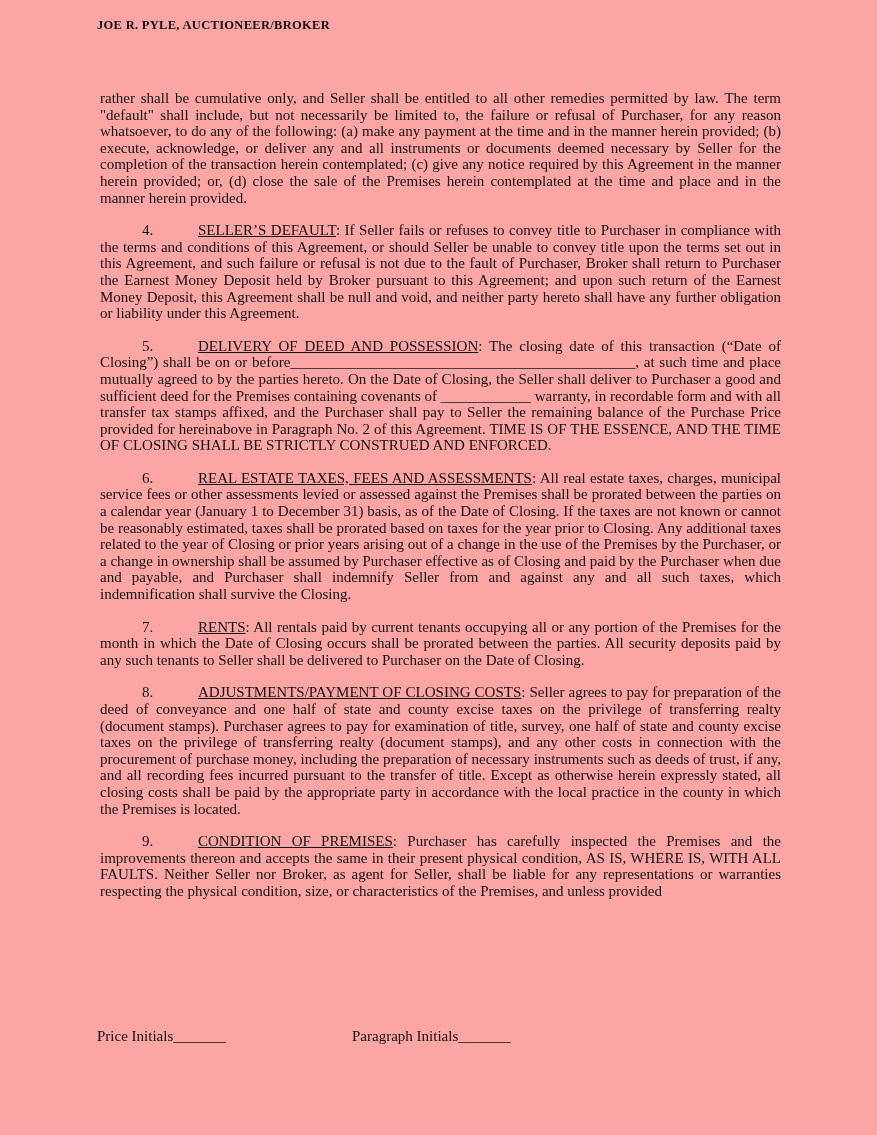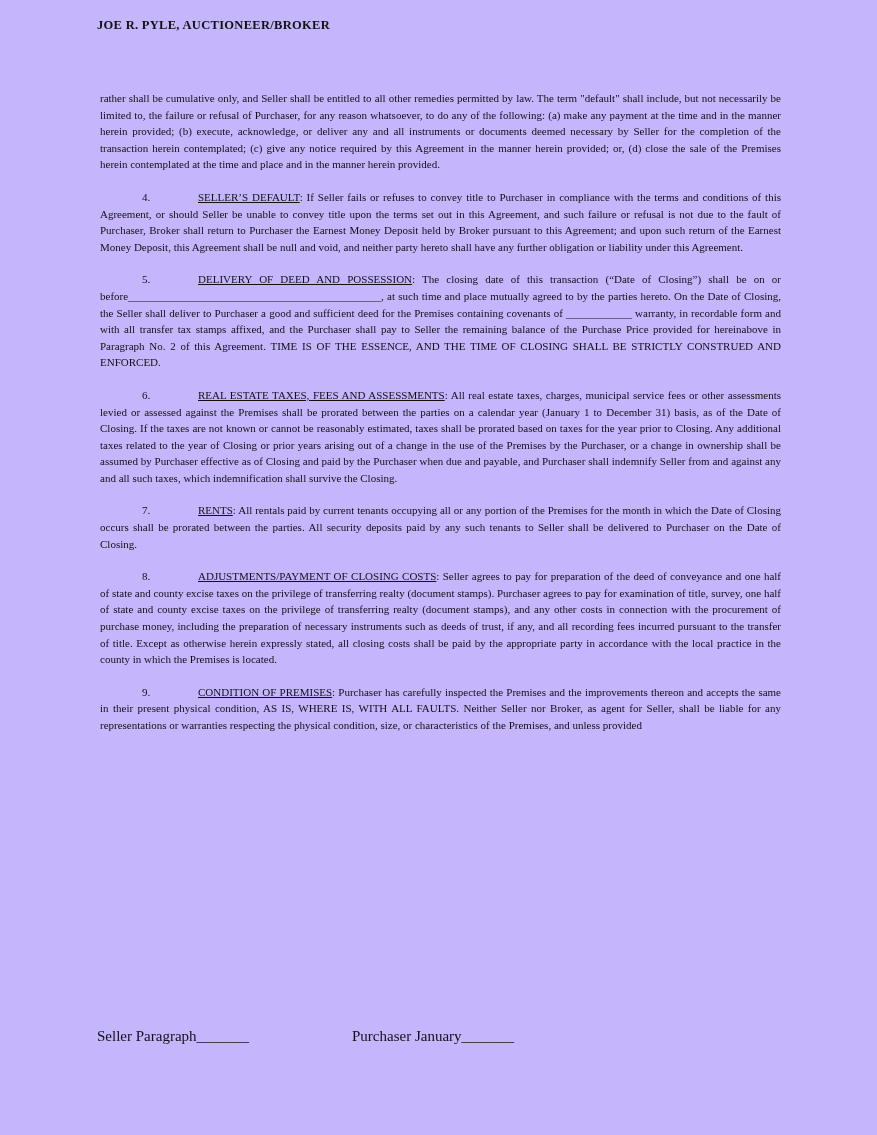--- a/index.html
+++ b/index.html
@@ -13,34 +13,34 @@
     overflow: hidden;
     font-family: "Liberation Serif", "DejaVu Serif", serif;
     color: #121212;
   }
   .page {
     position: relative;
     width: 877px;
     height: 1135px;
     box-sizing: border-box;
     padding: 18px 96px 0 100px;
-    background: #c4b5fd;
+    background: #fca5a5;
   }
   .doc-header {
     font-weight: bold;
     font-size: 12.5px;
     letter-spacing: 0.3px;
     margin-left: -3px;
   }
   .content {
     margin-top: 57px;
   }
   p.para {
     margin: 0 0 16px 0;
-    font-size: 11px;
+    font-size: 15px;
     line-height: 16.6px;
     text-align: justify;
   }
   .tab {
     display: inline-block;
     width: 42px;
   }
   .num {
     display: inline-block;
     width: 56px;
@@ -85,16 +85,16 @@
 
     <p class="para"><span class="tab"></span><span class="num">7.</span><span class="para-heading">RENTS</span><span>: All rentals paid by current tenants occupying all or any portion of the Premises for the month in which the Date of Closing occurs shall be prorated between the parties. All security deposits paid by any such tenants to Seller shall be delivered to Purchaser on the Date of Closing.</span></p>
 
     <p class="para"><span class="tab"></span><span class="num">8.</span><span class="para-heading">ADJUSTMENTS/PAYMENT OF CLOSING COSTS</span><span>: Seller agrees to pay for preparation of the deed of conveyance and one half of state and county excise taxes on the privilege of transferring realty (document stamps). Purchaser agrees to pay for examination of title, survey, one half of state and county excise taxes on the privilege of transferring realty (document stamps), and any other costs in connection with the procurement of purchase money, including the preparation of necessary instruments such as deeds of trust, if any, and all recording fees incurred pursuant to the transfer of title. Except as otherwise herein expressly stated, all closing costs shall be paid by the appropriate party in accordance with the local practice in the county in which the Premises is located.</span></p>
 
     <p class="para"><span class="tab"></span><span class="num">9.</span><span class="para-heading">CONDITION OF PREMISES</span><span>: Purchaser has carefully inspected the Premises and the improvements thereon and accepts the same in their present physical condition, AS IS, WHERE IS, WITH ALL FAULTS. Neither Seller nor Broker, as agent for Seller, shall be liable for any representations or warranties respecting the physical condition, size, or characteristics of the Premises, and unless provided</span></p>
 
   </div>
 
   <div class="doc-footer">
-    <span class="footer-item-seller"><span>Seller Paragraph</span><span>_______</span></span><span class="footer-item-purchaser"><span>Purchaser January</span><span>_______</span></span>
+    <span class="footer-item-seller"><span>Price Initials</span><span>_______</span></span><span class="footer-item-purchaser"><span>Paragraph Initials</span><span>_______</span></span>
   </div>
 
 </div>
 
 </body></html>

